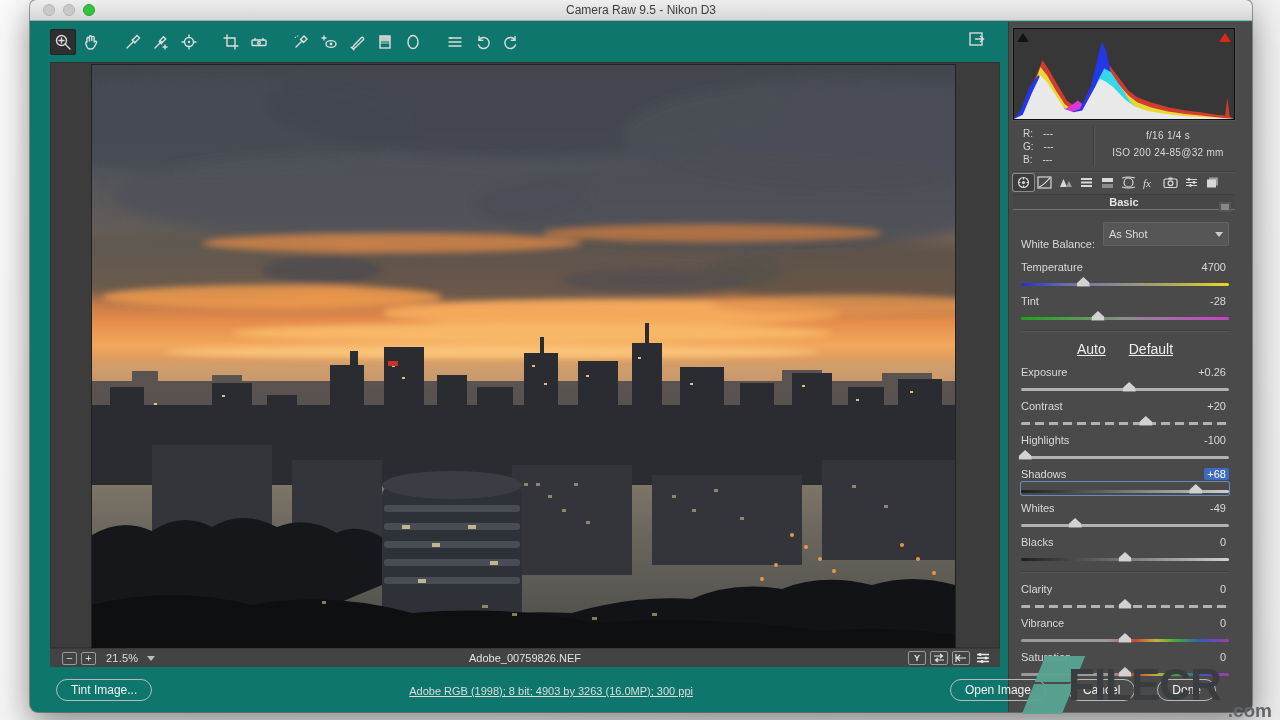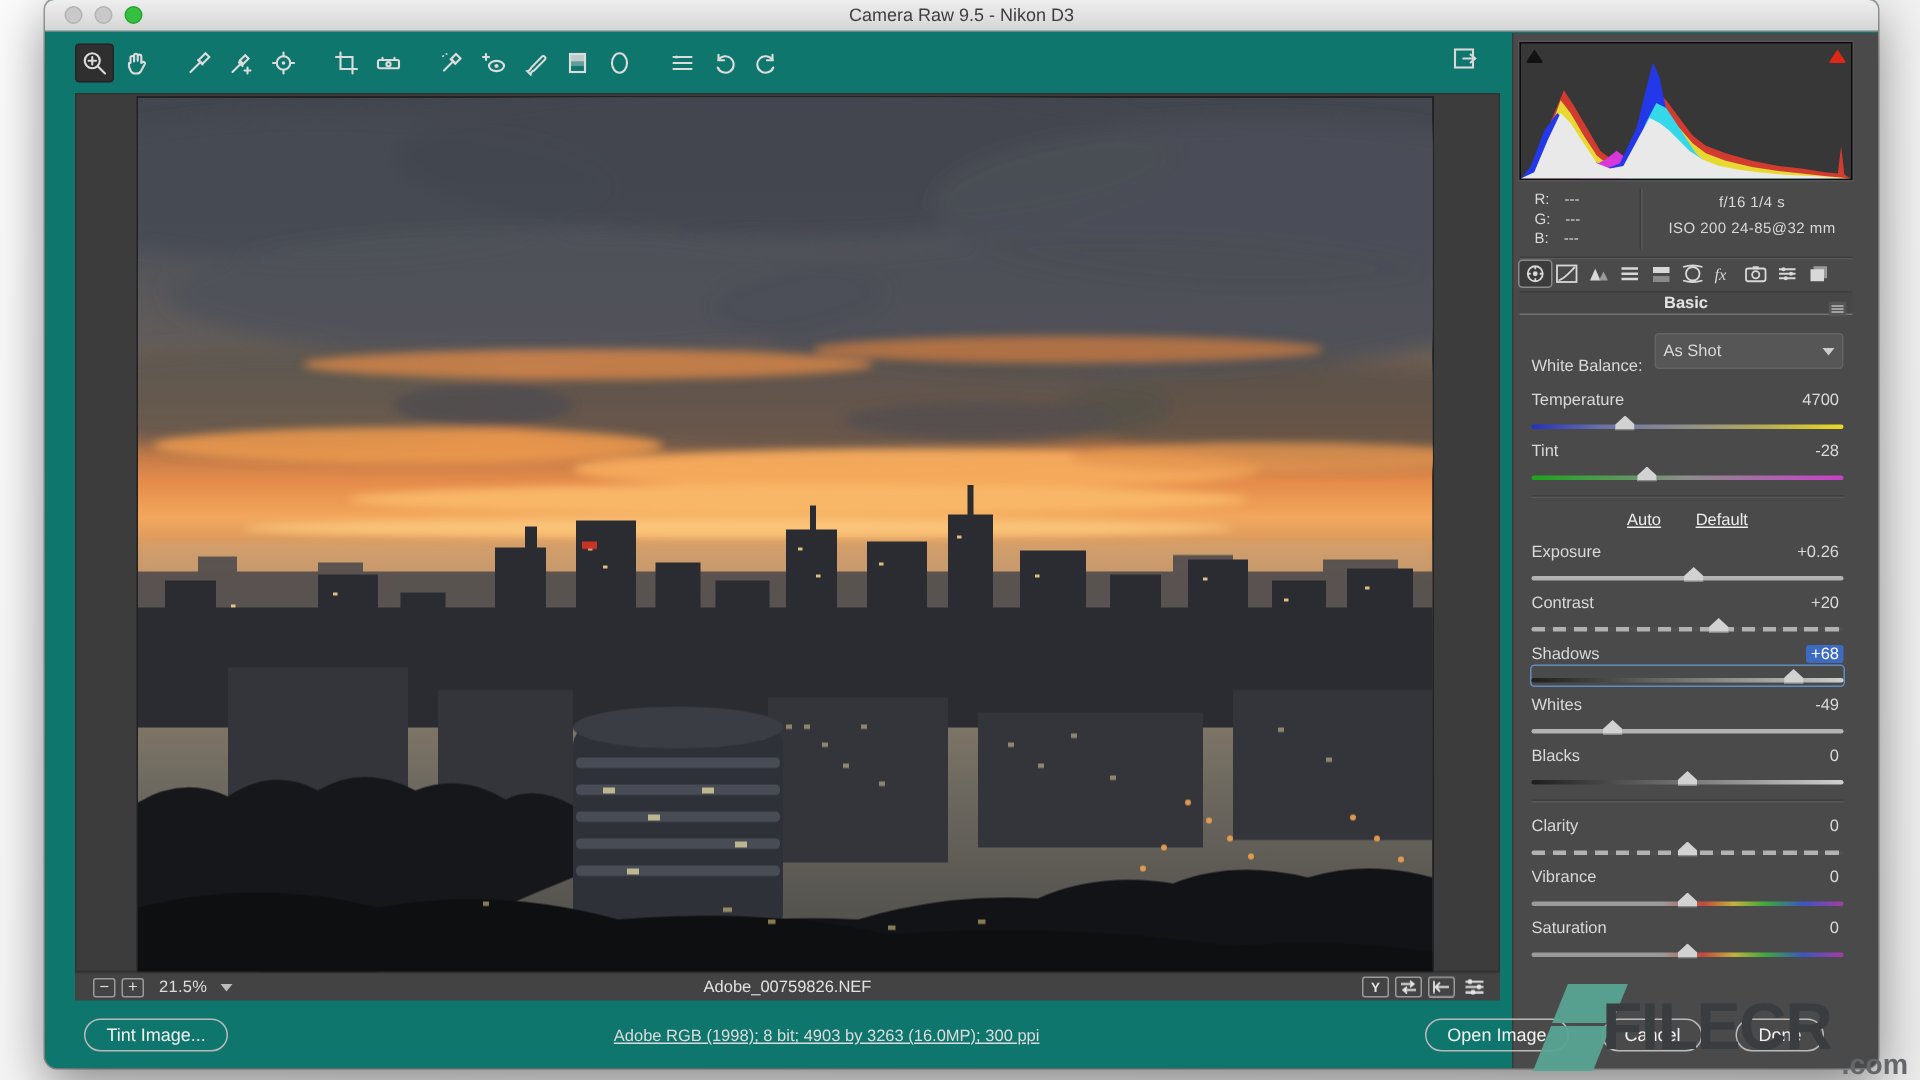--- a/index.html
+++ b/index.html
@@ -109,21 +109,21 @@
   .track.temp{ background:linear-gradient(90deg,#2330c8,#6a6fa8 22%,#8d8d8d 48%,#b5ad55 75%,#ecd81e); }
   .track.tint{ background:linear-gradient(90deg,#1aa51a,#8d8d8d 50%,#c93fc9); }
   .track.dashed{ background:repeating-linear-gradient(90deg,#b2b2b2 0 9px,#4f4f4f 9px 14px); }
   .track.shadowgrad{ background:linear-gradient(90deg,#1e1e1e,#cfcfcf); }
   .track.rainbow{ background:linear-gradient(90deg,#9a9a9a 0%,#9a9a9a 42%,#c4493c 55%,#c2b23e 65%,#3da83d 75%,#3c55c2 87%,#a53ca5 100%); }
   .thumb{ position:absolute; top:2px; width:13px; height:10px; background:#d2d2d2;
     clip-path:polygon(50% 0,100% 60%,100% 100%,0 100%,0 60%); transform:translateX(-50%);
     box-shadow:inset 0 -1px 0 #888; }
   .group-div{ height:1px; background:#3e3e3e; box-shadow:0 1px 0 #585858; margin:8px 0 10px; }
   .autodef{ text-align:center; margin:2px 0 8px; }
-  .autodef a{ color:#eee; text-decoration:underline; margin:0 10px; font-size:11px; }
+  .autodef a{ color:#eee; text-decoration:underline; margin:0 10px; font-size:14px; }
 
   
   .watermark{ position:absolute; right:-4px; bottom:-6px; width:250px; height:72px; z-index:50; }
   .wm-bolt1,.wm-bolt2{ position:absolute; background:#57a391; opacity:.95; }
   .wm-bolt1{ left:6px; top:2px; width:40px; height:26px; transform:skewX(-22deg); }
   .wm-bolt2{ left:-6px; top:30px; width:40px; height:30px; transform:skewX(-22deg); }
   .wm-text{ position:absolute; left:34px; top:6px; font-size:44px; font-weight:700; color:#3a3d3f;
     letter-spacing:-1px; font-family:"Liberation Sans",sans-serif; }
   .wm-tld{ position:absolute; right:12px; top:46px; font-size:19px; font-weight:bold; color:#63676a; }
 </style>
@@ -605,20 +605,30 @@
           <div class="slider-row">
             <div class="s-head">
               <span>Contrast</span>
               <span class="s-val">+20</span>
             </div>
             <div class="trackwrap">
               <div class="track dashed"></div>
               <div class="thumb" style="left: 60%;"></div>
             </div>
           </div>
+          <div class="slider-row">
+            <div class="s-head">
+              <span>Highlights</span>
+              <span class="s-val">-100</span>
+            </div>
+            <div class="trackwrap">
+              <div class="track plain"></div>
+              <div class="thumb" style="left: 2%;"></div>
+            </div>
+          </div>
           <div class="slider-row selected">
             <div class="s-head">
               <span>Shadows</span>
               <span class="s-val">+68</span>
             </div>
             <div class="trackwrap">
               <div class="track shadowgrad"></div>
               <div class="thumb" style="left: 84%;"></div>
             </div>
           </div>

